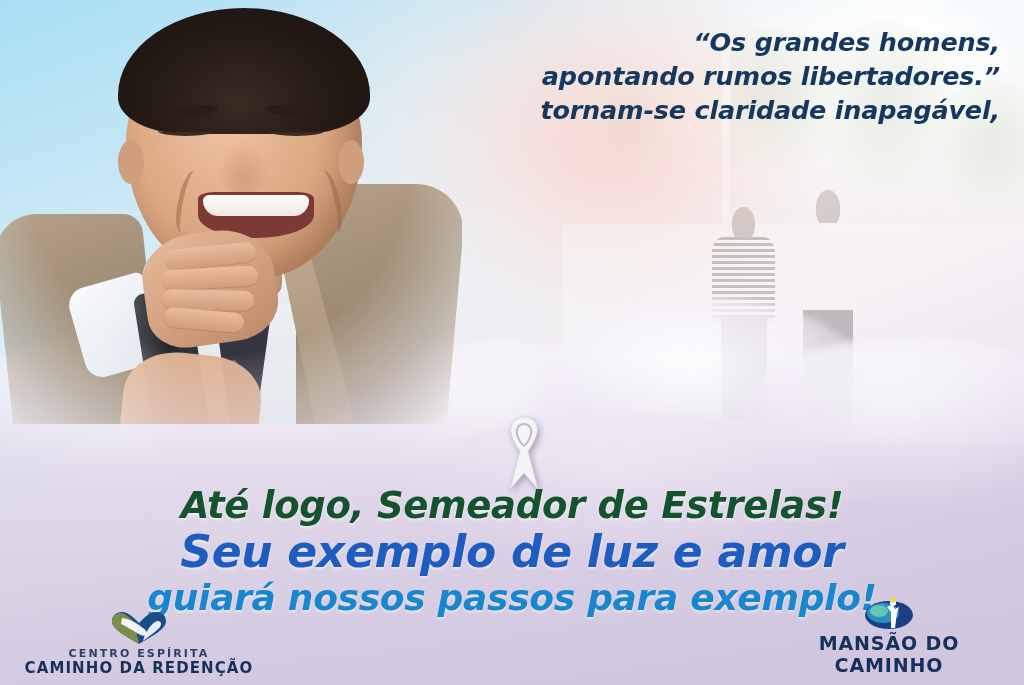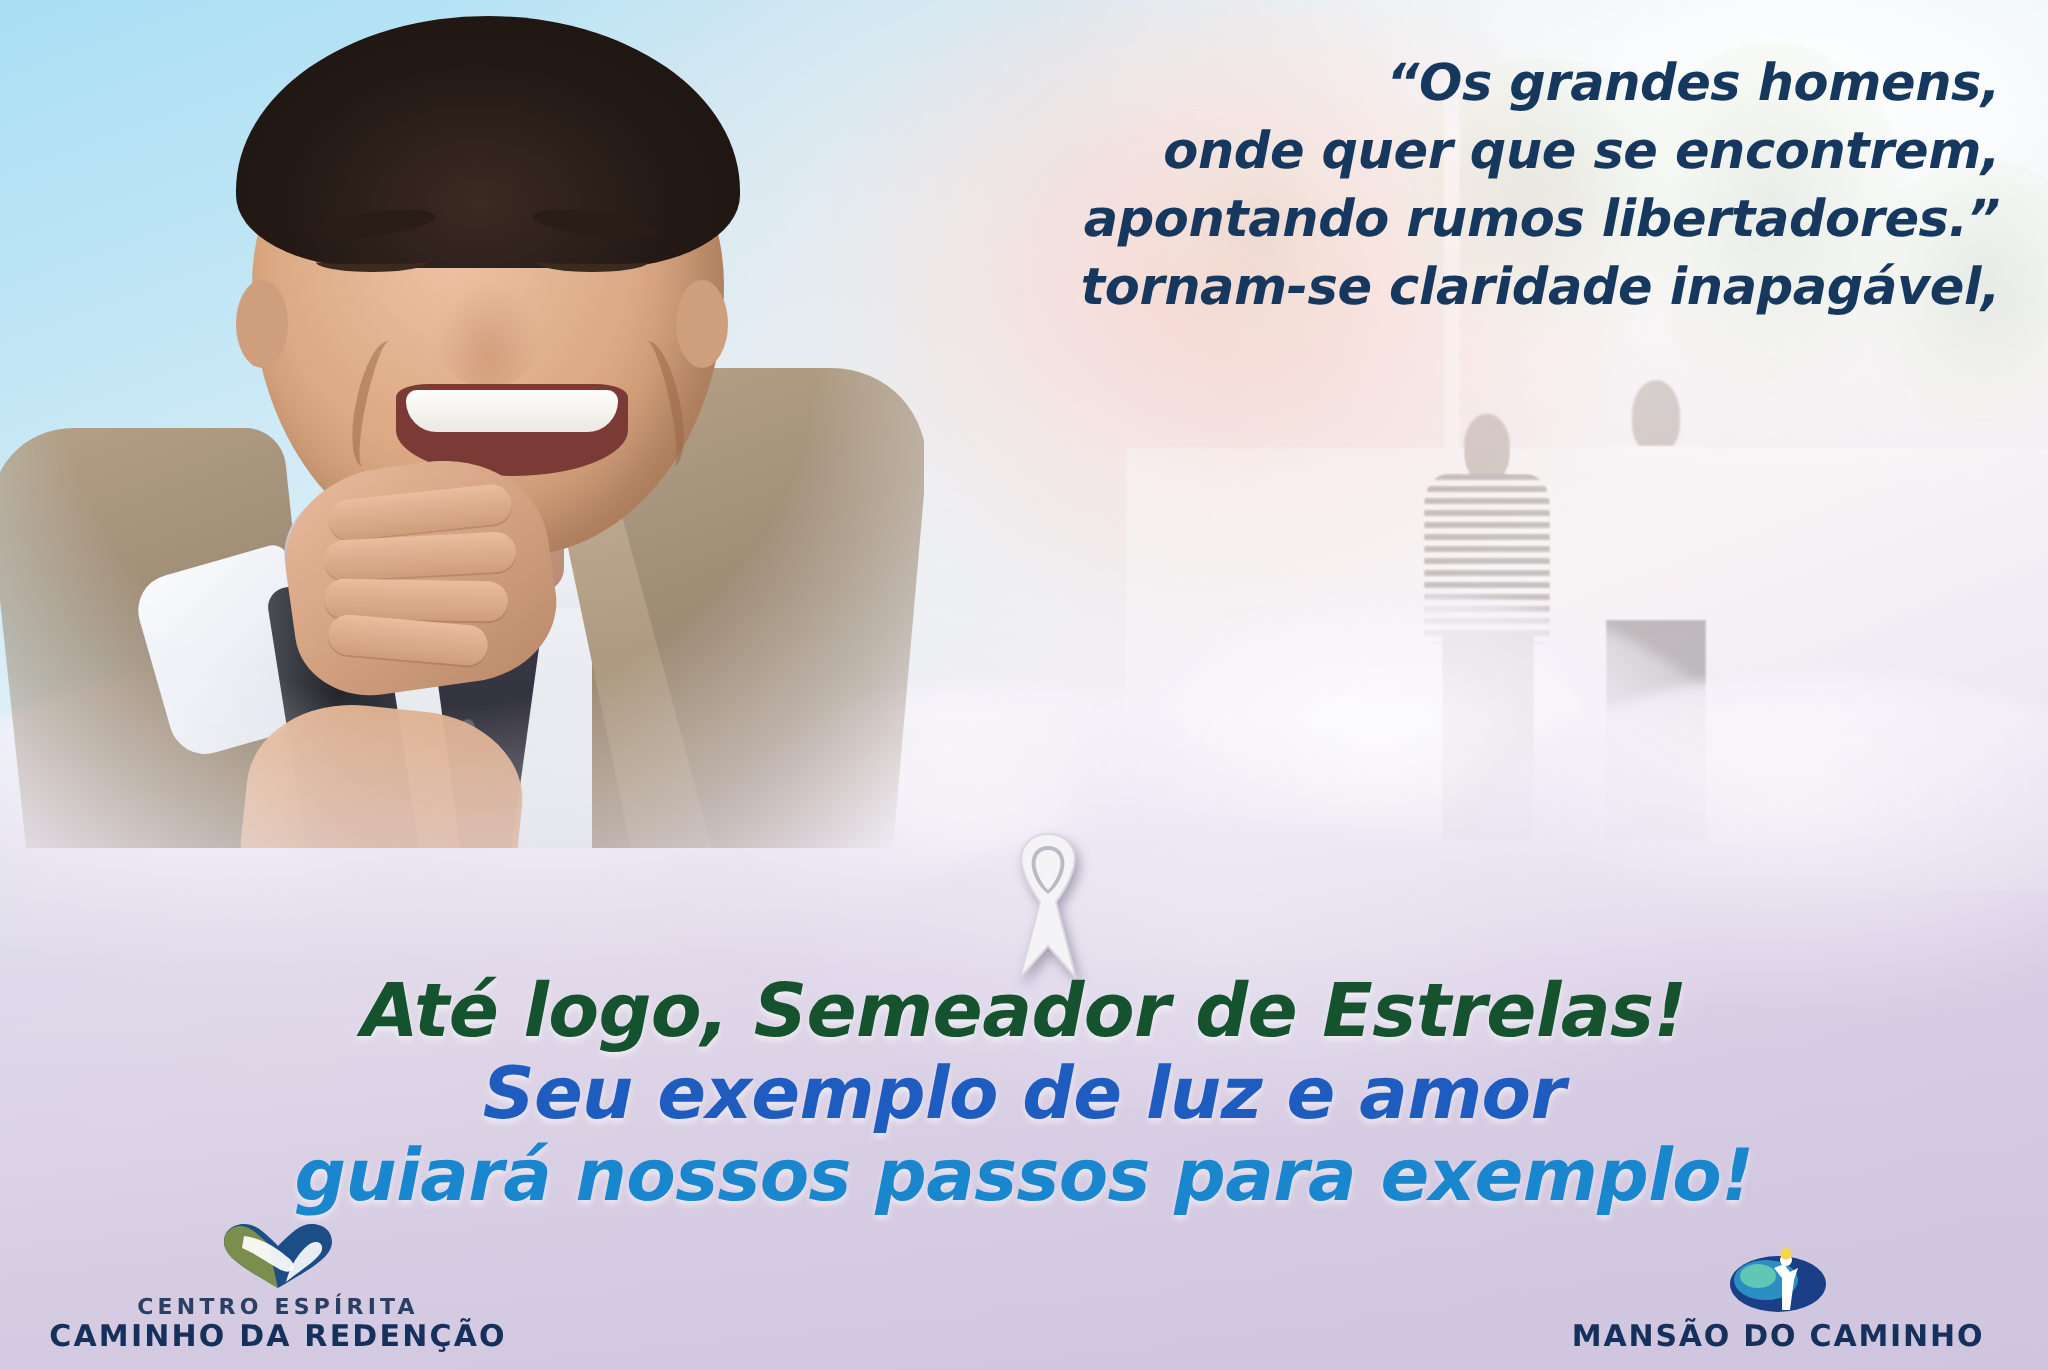--- a/index.html
+++ b/index.html
@@ -259,37 +259,37 @@
     text-align:center;
     font-style:italic;font-weight:bold;
     line-height:1.02;
     letter-spacing:-.3px;
   }
   .headline .h1,.headline .h2,.headline .h3{
     display:block;white-space:nowrap;
     text-shadow:0 2px 3px rgba(255,255,255,.55);
   }
   .headline .h1{font-size:37px;color:#14532d;}
-  .headline .h2{font-size:36px;color:#1f5cc0;margin-top:5px;}
+  .headline .h2{font-size:44px;color:#1f5cc0;margin-top:5px;}
   .headline .h3{font-size:36px;color:#1a86cd;margin-top:5px;}
 
   
   .logo{position:absolute;bottom:8px;text-align:center;}
   .logo-left{left:14px;width:250px;}
   .logo-right{right:10px;width:250px;}
   .logo .mark{height:34px;margin:0 auto 3px;display:block;}
   .logo .l1{
     font-size:11px;font-weight:bold;color:#2a3f63;letter-spacing:2.1px;
     line-height:1.1;
   }
   .logo .l2{
     font-size:15px;font-weight:bold;color:#16305c;letter-spacing:1.1px;
     line-height:1.15;
   }
-  .logo-right .l2{font-size:15px;letter-spacing:.9px;}
+  .logo-right .l2{font-size:19px;letter-spacing:.9px;}
 </style>
 </head>
 <body>
 
 <div id="poster">
 
   <div class="bg-sky"></div>
   <div class="bg-warm"></div>
 
   <div class="bg-photo">
@@ -354,21 +354,20 @@
       <div class="finger f1"></div>
       <div class="finger f2"></div>
       <div class="finger f3"></div>
       <div class="finger f4"></div>
       <div class="hand2"></div>
     </div>
   </div>
 
   <div class="quote">
     <span class="ln">“Os grandes homens,</span>
-    <span class="ln">onde quer que se encontrem,</span>
     <span class="ln">apontando rumos libertadores.”</span>
     <span class="ln">tornam-se claridade inapagável,</span>
   </div>
 
   <div class="ribbon">
     <svg width="70" height="82" viewBox="0 0 70 82" aria-hidden="true">
       <path d="M35 6 C26 6 20 13 22 22 C24 31 31 40 31 40 L21 78 L35 62 L49 78 L39 40 C39 40 46 31 48 22 C50 13 44 6 35 6 Z" fill="#f4f3f6" stroke="#dad7e0" stroke-width="1"></path>
       <path d="M35 12 C29 12 26 17 27 23 C28 28 31 33 35 36 C39 33 42 28 43 23 C44 17 41 12 35 12 Z" fill="#8f8a9c" opacity=".55"></path>
       <path d="M35 14 C30 14 28 18 29 23 C30 27 32 31 35 34 C38 31 40 27 41 23 C42 18 40 14 35 14 Z" fill="#f4f3f6"></path>
     </svg>

